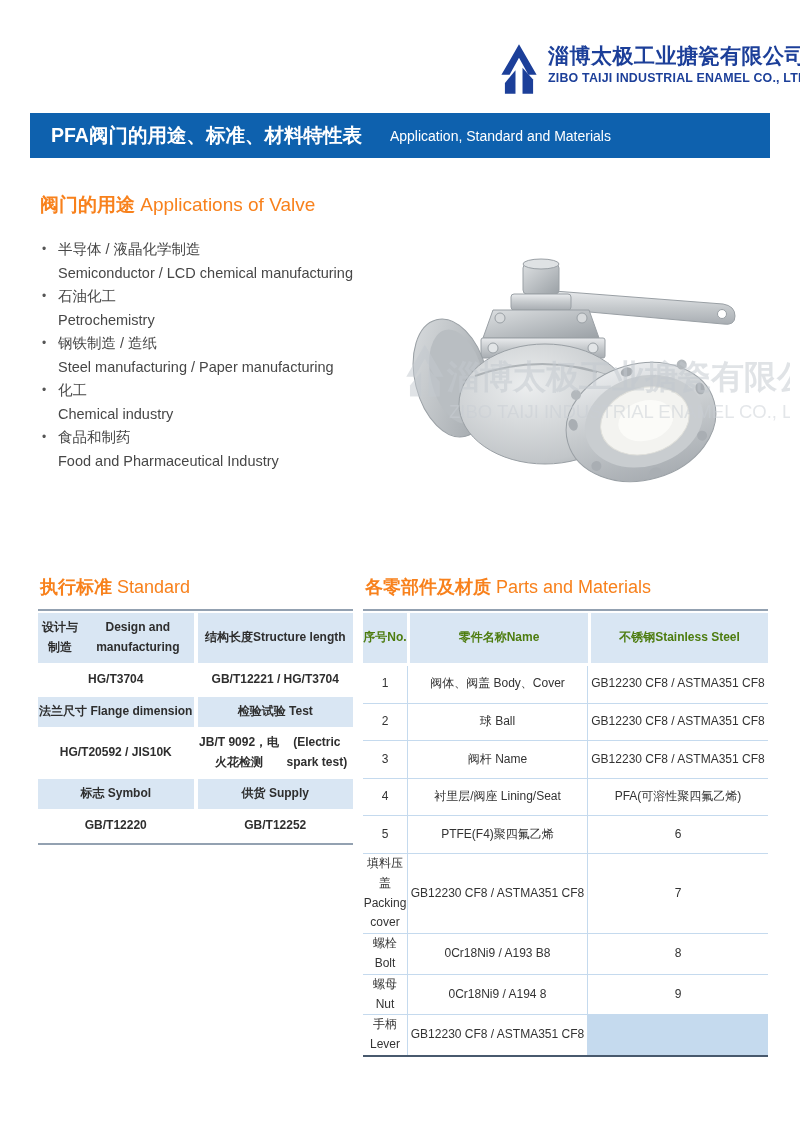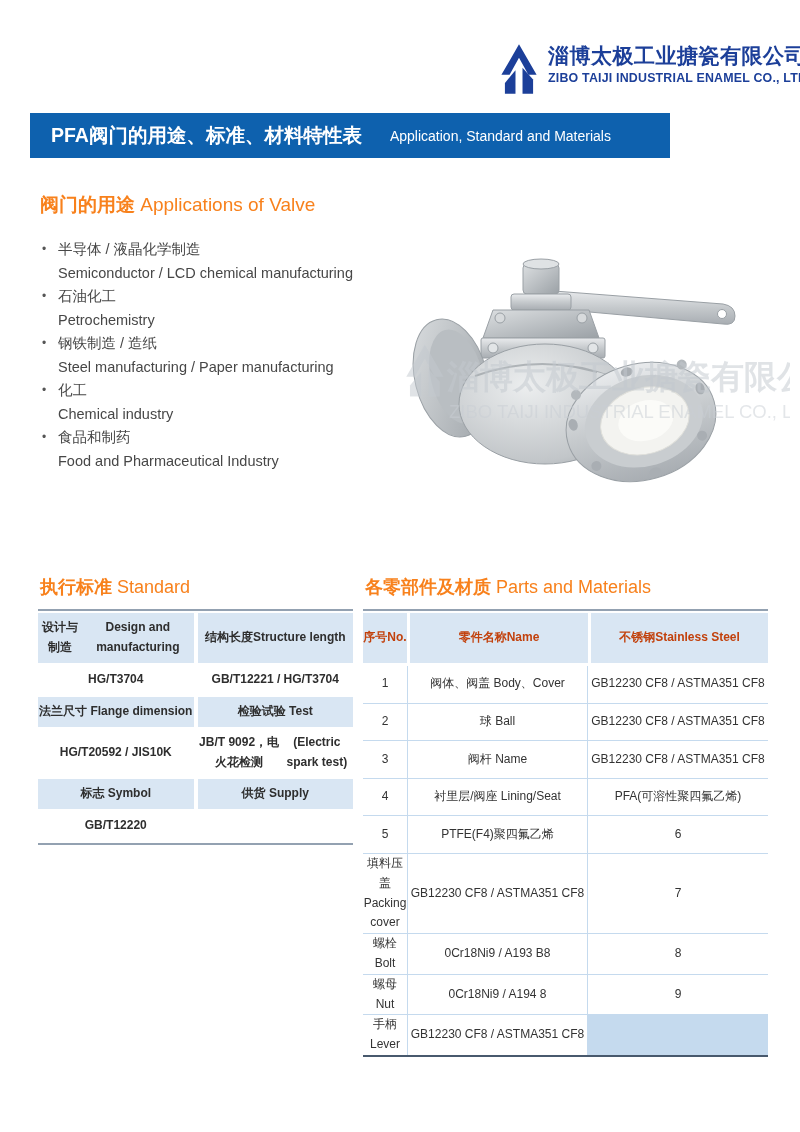--- a/index.html
+++ b/index.html
@@ -7,21 +7,21 @@
     position:relative;width:800px;height:1132px;background:#ffffff;
     margin:0 auto;overflow:hidden;
     font-family:"Liberation Sans","DejaVu Sans",sans-serif;color:#3c3c3c;
   }
   
   .logo-block{position:absolute;top:40px;left:500px;width:272px;height:60px;}
   .logo-icon{position:absolute;left:0;top:2px;width:38px;height:54px;}
   .company-zh{position:absolute;left:48px;top:2px;font-size:21px;font-weight:bold;color:#1c3f99;letter-spacing:.5px;white-space:nowrap;}
   .company-en{position:absolute;left:48px;top:31px;font-size:12.4px;font-weight:bold;color:#1c3f99;letter-spacing:.2px;white-space:nowrap;}
   
-  .banner{position:absolute;left:30px;top:113px;width:640px;height:45px;background:#0e61ae;
+  .banner{position:absolute;left:30px;top:113px;width:740px;height:45px;background:#0e61ae;
           display:flex;align-items:center;}
   .banner-zh{font-size:19.5px;font-weight:bold;color:#ffffff;margin-left:21px;white-space:nowrap;}
   .banner-en{font-size:14px;color:#ffffff;margin-left:28px;white-space:nowrap;}
   
   .sec-head{position:absolute;white-space:nowrap;color:#f8811c;}
   .sec-head .zh{font-weight:bold;}
   .apps-head{left:40px;top:192px;font-size:19px;}
   .std-head{left:40px;top:575px;font-size:18px;}
   .parts-head{left:365px;top:575px;font-size:18px;}
   
@@ -40,21 +40,21 @@
   
   .std-tbl{left:38px;top:609px;width:315px;border-top:2px solid #93a1b1;border-bottom:2px solid #93a1b1;
            display:grid;grid-template-columns:1fr 1fr;gap:2px 4px;padding:2px 0;background:#fff;
            font-size:12px;font-weight:bold;color:#2e2e2e;}
   .std-tbl .h2{min-height:50px;}
   .std-tbl .r1{min-height:30px;}
   .std-tbl .r2{min-height:48px;}
   
   .parts-tbl{left:363px;top:609px;width:405px;border-top:2px solid #93a1b1;border-bottom:2px solid #48596d;}
   .parts-head-row{display:grid;grid-template-columns:44px 178px 1fr;gap:8px 3px;background:#fff;
-                  padding:2px 0 3px 0;font-size:12px;font-weight:bold;color:#c2410c;}
+                  padding:2px 0 3px 0;font-size:12px;font-weight:bold;color:#4d7c0f;}
   .parts-head-row .tcell{min-height:50px;}
   .parts-body{display:grid;grid-template-columns:44px 179px 1fr;gap:1px;background:#c5daee;}
   .parts-body .tcell{background:#ffffff;min-height:36.6px;font-size:12px;color:#333333;}
 </style>
 </head>
 <body>
 
 <div class="page">
 
   <div class="logo-block">
@@ -217,20 +217,23 @@
     </div>
     <div class="tcell cellshade r1">
         <div>标志  Symbol</div>
       </div>
     <div class="tcell cellshade r1">
         <div>供货 Supply</div>
       </div>
     <div class="tcell r1">
         <div>GB/T12220</div>
       </div>
+    <div class="tcell r1">
+        <div>GB/T12252</div>
+      </div>
   </div>
 
   <div class="tbl parts-tbl">
     <div class="parts-head-row">
       <div class="tcell cellshade">
         <div>序号</div>
           <div>No.</div>
       </div>
       <div class="tcell cellshade">
         <div>零件名称</div>

